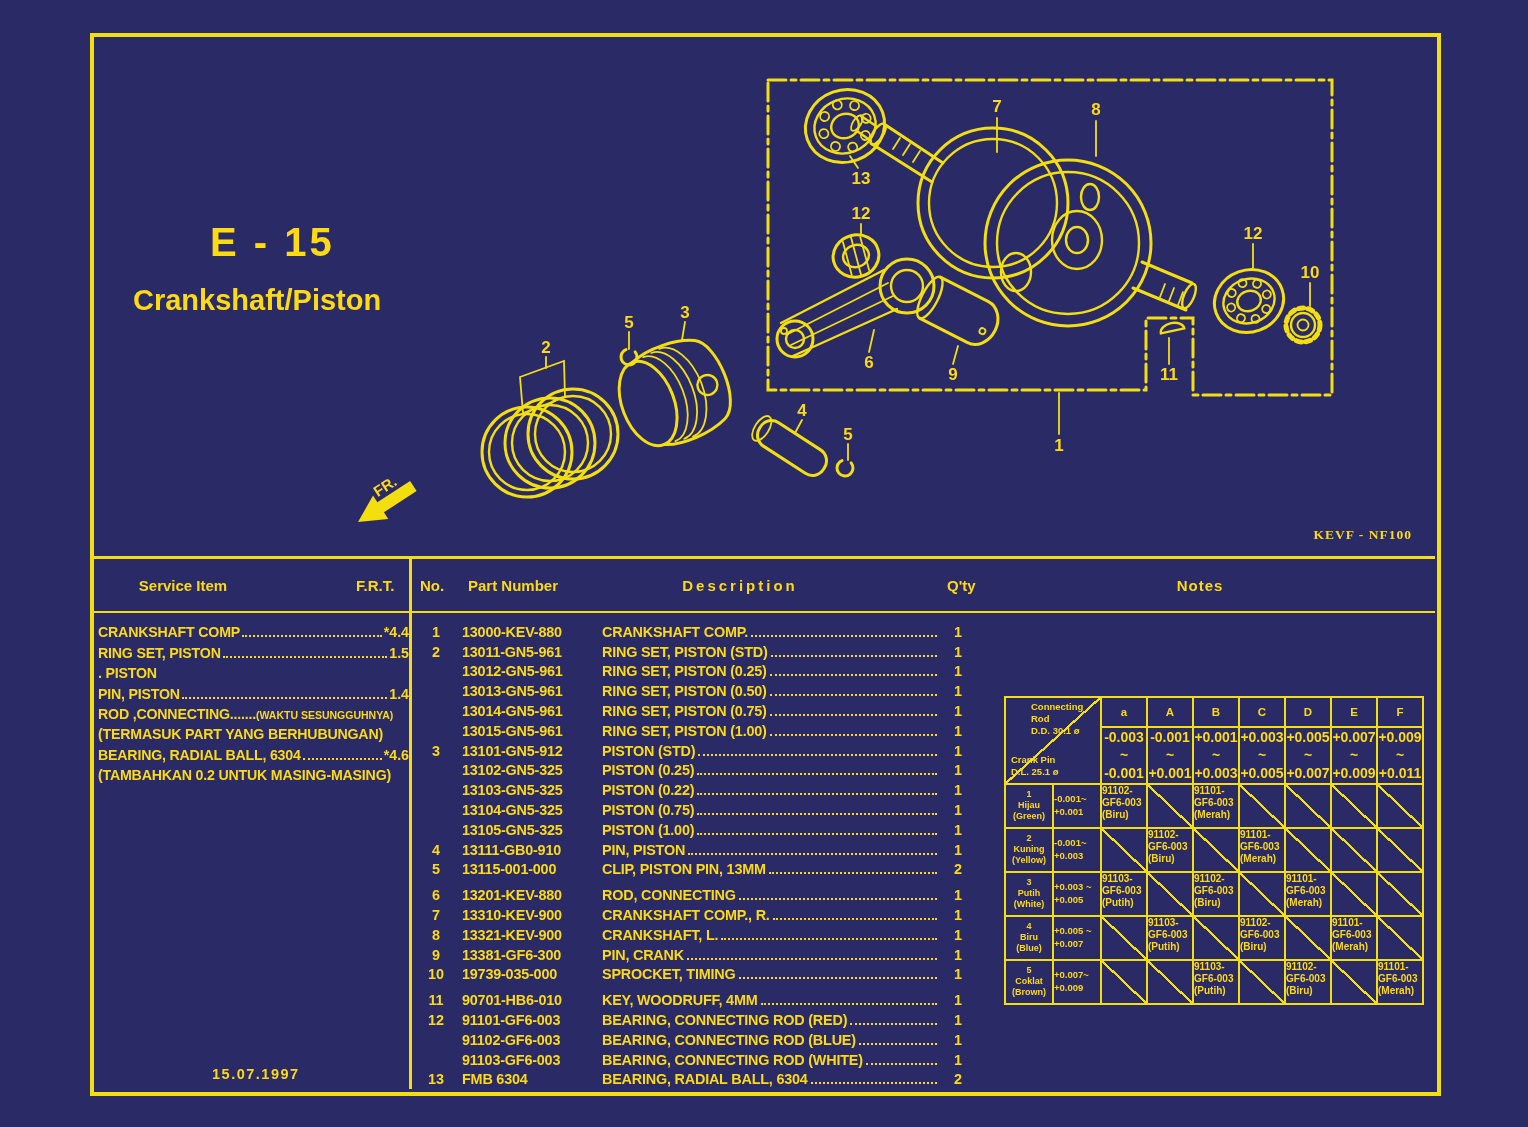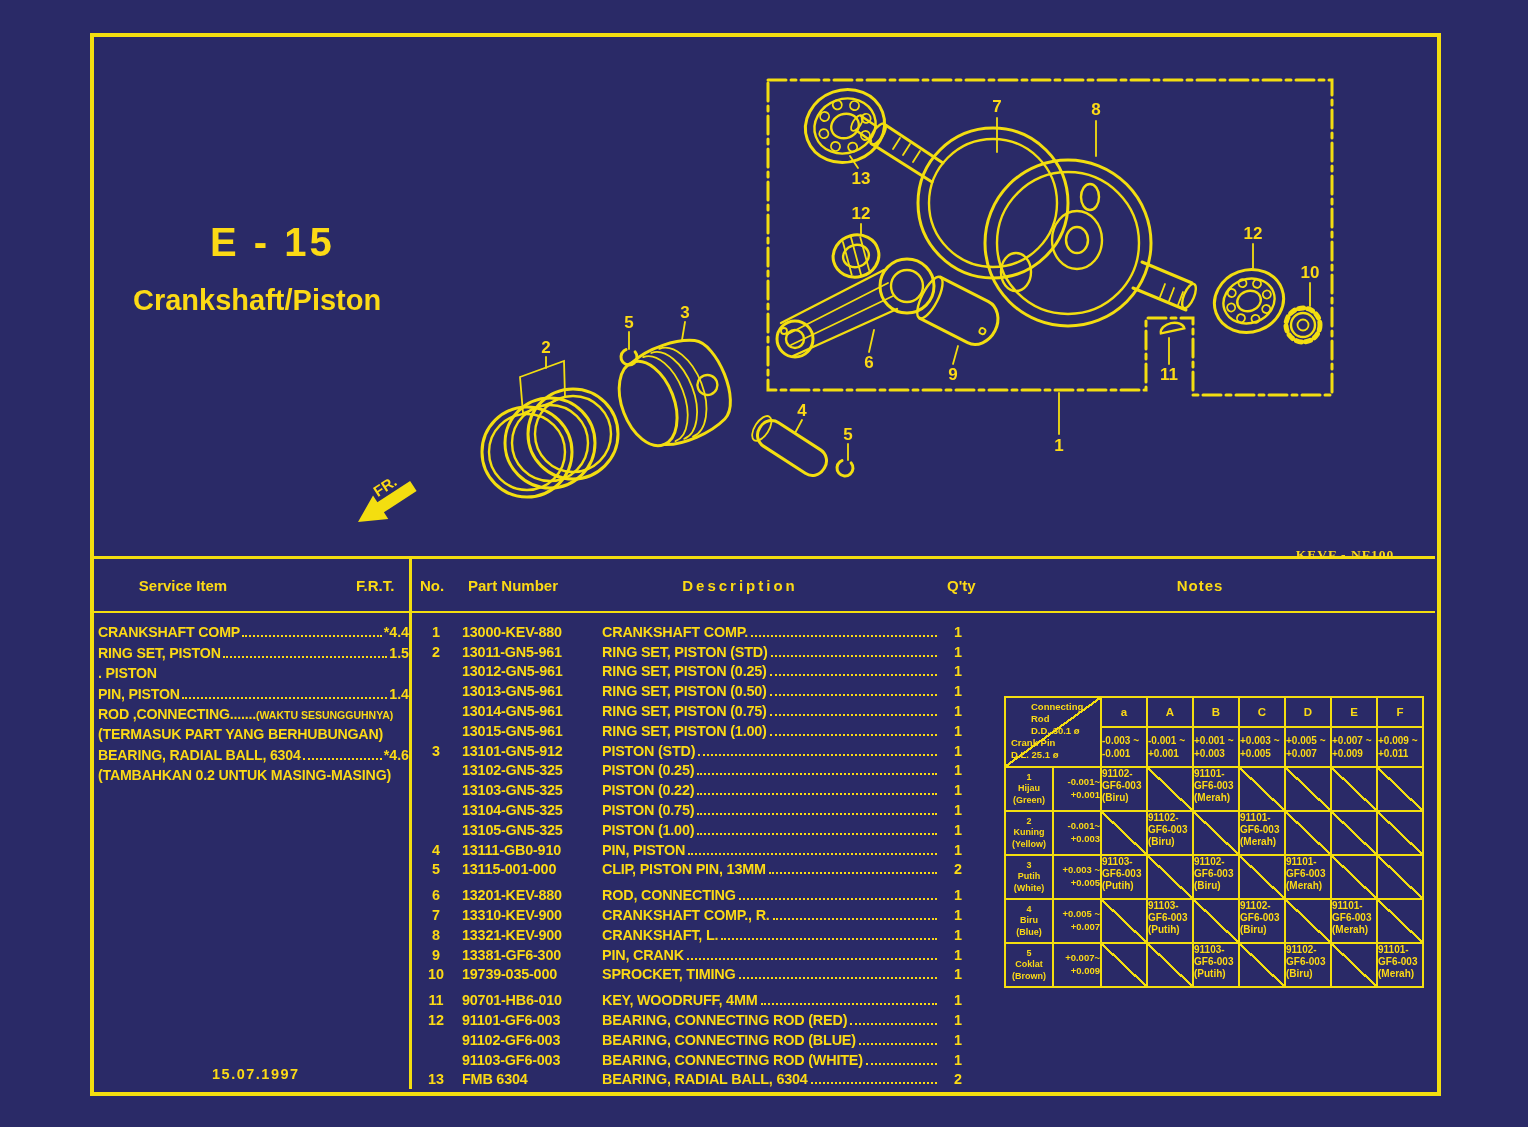--- a/index.html
+++ b/index.html
@@ -12,22 +12,22 @@
     width:1528px;height:1127px;position:relative;overflow:hidden;
     background:var(--navy);
     font-family:"Liberation Sans",sans-serif;font-weight:bold;color:var(--txt);
   }
   .abs{position:absolute;}
   .frame{left:90px;top:33px;width:1343px;height:1055px;border:4px solid var(--yl);}
   .hline{background:var(--yl);height:3px;}
   .vline{background:var(--yl);width:3px;}
   .title-code{left:210px;top:220px;font-size:40px;letter-spacing:3px;}
   .title-sub{left:133px;top:284px;font-size:29px;}
-  .model-code{left:1278px;top:527px;width:134px;text-align:center;
-    font-family:"Liberation Serif",serif;font-size:13.5px;letter-spacing:1px;margin-top:20px;}
+  .model-code{left:1278px;top:527px;width:134px;text-align:right;
+    font-family:"Liberation Serif",serif;font-size:13.5px;letter-spacing:1px;}
   .date{left:212px;top:1066px;font-size:14.5px;letter-spacing:1.5px;}
 
   
   .th{font-size:15px;white-space:nowrap;}
   .h-service{left:98px;top:577px;width:170px;text-align:center;}
   .h-frt{left:356px;top:577px;}
   .h-no{left:420px;top:577px;width:34px;}
   .h-part{left:468px;top:577px;}
   .h-desc{left:600px;top:577px;width:280px;text-align:center;letter-spacing:3px;}
   .h-qty{left:947px;top:577px;}
@@ -49,23 +49,23 @@
   .pno{width:32px;text-align:center;}
   .ppart{width:140px;margin-left:10px;letter-spacing:-0.2px;}
   .pdesc{flex:1;display:flex;align-items:flex-end;min-width:0;letter-spacing:-0.2px;}
   .pdesc .dots{flex:1;border-bottom:2.5px dotted var(--txt);margin:0 3px 3px 3px;}
   .pqty{width:22px;text-align:right;}
 
   
   .matrix{left:1004px;top:696px;border-collapse:collapse;table-layout:fixed;}
   .matrix td,.matrix th{border:2px solid var(--yl);padding:0;color:var(--txt);}
   .matrix th{height:28px;font-size:11.5px;text-align:center;}
-  .mtol td{height:38px;font-size:10px;text-align:left;white-space:pre-line;line-height:1.3;margin-top:24px;}
+  .mtol td{height:38px;font-size:14px;text-align:center;white-space:pre-line;line-height:1.3;margin-top:24px;}
   .mname{height:42px;font-size:9px;text-align:center;white-space:pre-line;line-height:1.25;}
-  .mrange{font-size:9.5px;text-align:right;white-space:pre-line;line-height:1.35;}
+  .mrange{font-size:9.5px;text-align:left;white-space:pre-line;line-height:1.35;}
   .mcell{font-size:10px;text-align:left;vertical-align:top;white-space:pre-line;line-height:1.2;padding:2px 1px 1px 3px;}
   .mcell[data-diag="1"]{background-image:linear-gradient(to top right,
       transparent calc(50% - 1.1px),var(--yl) calc(50% - 1.1px),
       var(--yl) calc(50% + 1.1px),transparent calc(50% + 1.1px));}
   .mcorner{position:relative;
     background-image:linear-gradient(to bottom right,
       transparent calc(50% - 1.1px),var(--yl) calc(50% - 1.1px),
       var(--yl) calc(50% + 1.1px),transparent calc(50% + 1.1px));}
   .mcorner .c-a{position:absolute;top:3px;left:25px;font-size:9.5px;white-space:pre-line;line-height:1.25;text-align:left;}
   .mcorner .c-b{position:absolute;bottom:5px;left:5px;font-size:9.5px;white-space:pre-line;line-height:1.25;text-align:left;}

